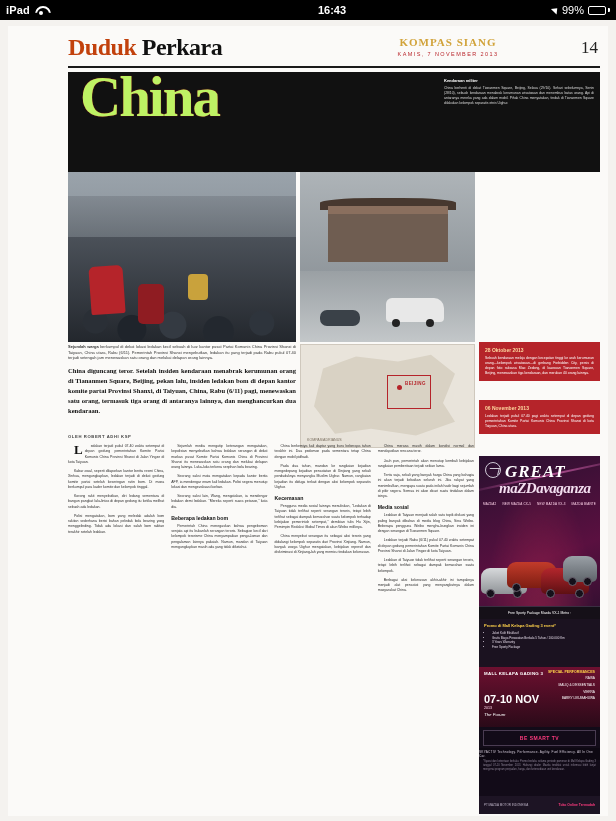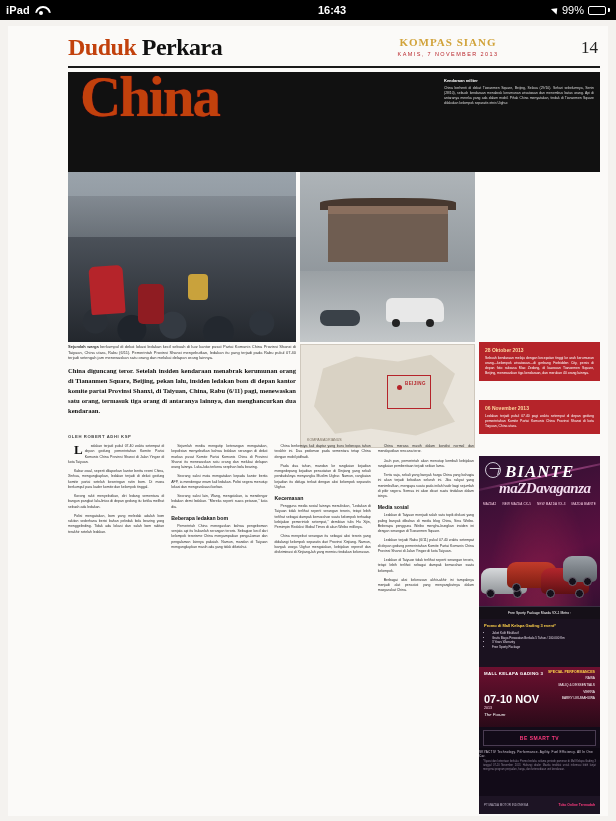--- a/index.html
+++ b/index.html
@@ -91,21 +91,21 @@
   }
 
   
   .headzone {
     position:absolute; left:60px; top:46px; width:532px; height:100px;
     background:#111;
   }
   .hl1 {
     position:absolute; left:12px; top:-4px;
     font-family:"Liberation Serif", serif;
-    font-size:57px; font-weight:bold; color:#c2410c;
+    font-size:57px; font-weight:bold; color:#bef264;
     letter-spacing:-2px; line-height:1;
     text-shadow: 0 0 1px #c0121b;
   }
   .hl2 {
     position:absolute; left:50px; top:52px;
     font-family:"Liberation Serif", serif;
     font-size:35px; font-weight:bold; color:#ffffff;
     letter-spacing:-1px; line-height:1;
   }
   .hl-mini {
@@ -481,21 +481,21 @@
         <p>Ledakan terjadi Rabu (6/11) pukul 07.40 waktu setempat di depan gedung pemerintahan Komite Partai Komunis China Provinsi Shanxi di Jalan Yingze di kota Taiyuan.</p>
         <p>Ledakan di Taiyuan tidak terlihat seperti serangan teroris, tetapi lebih terlihat sebagai dampak kemarahan suatu kelompok.</p>
         <p>Berbagai aksi kekerasan akhir-akhir ini tampaknya menjadi alat pencatat yang menyangkutnya dalam masyarakat China.</p>
       </div>
     </div>
 
     <div class="ad">
       <div class="ad-top"></div>
       <div class="ad-stripe"></div>
       <div class="ad-logo"></div>
-      <div class="ad-great">BIANTE</div>
+      <div class="ad-great">GREAT</div>
       <div class="ad-maz">maZDavaganza</div>
 
       <div class="ad-models">
         <span>MAZDA2</span>
         <span>NEW MAZDA CX-5</span>
         <span>NEW MAZDA VX-3</span>
         <span>MAZDA BIANTE</span>
       </div>
 
       <div class="ad-cars">

